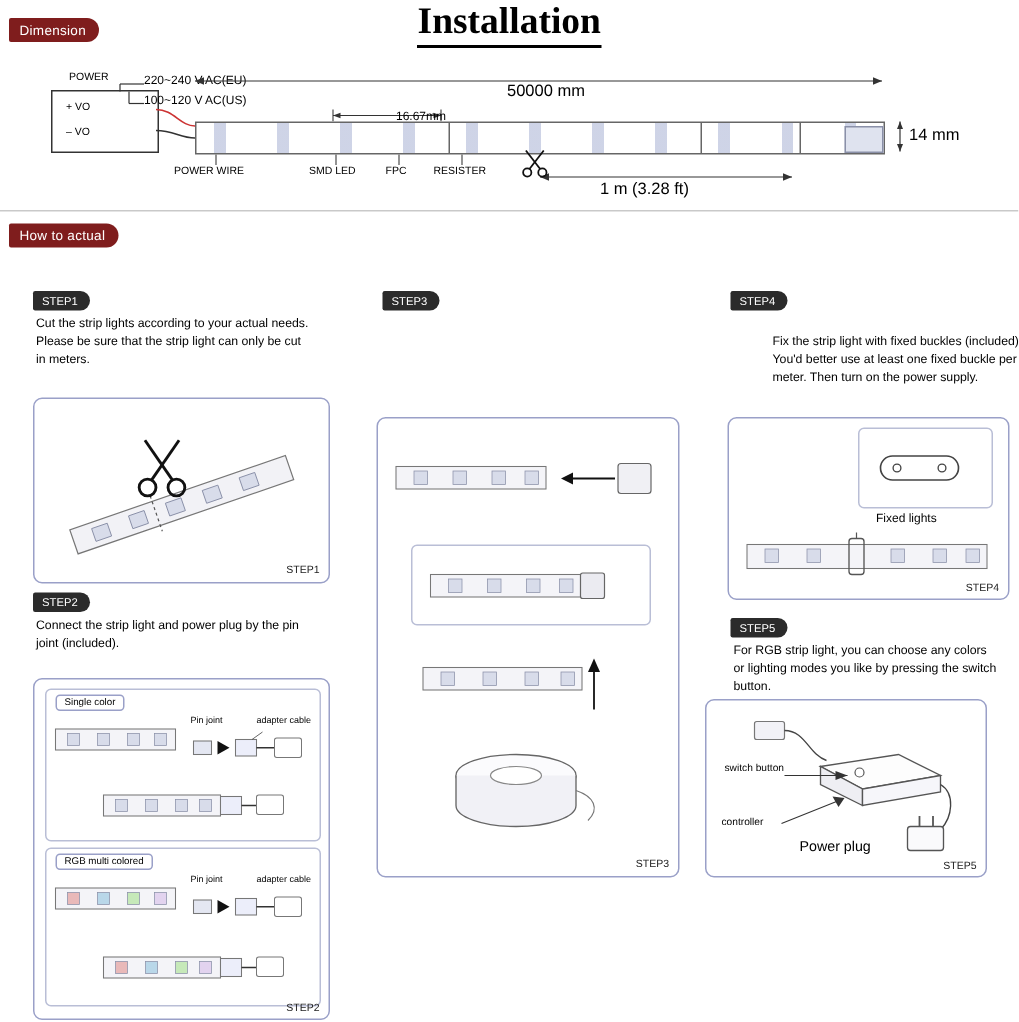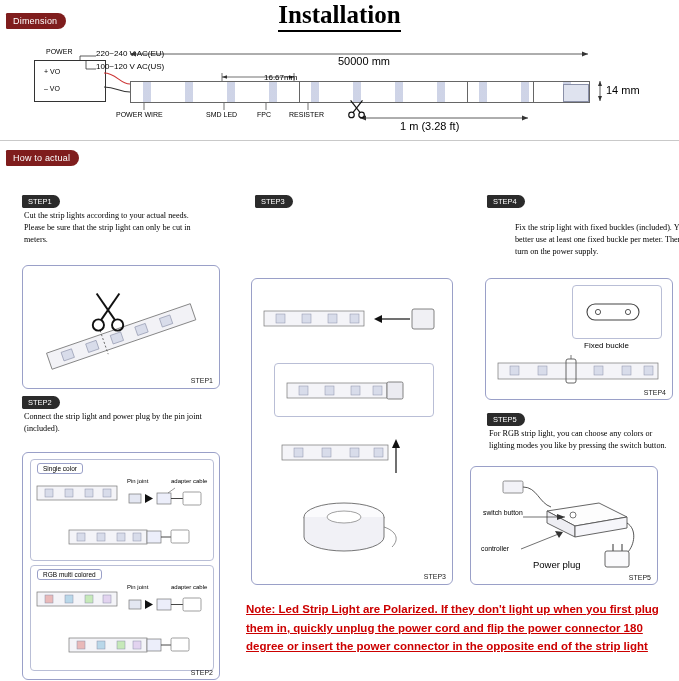--- a/index.html
+++ b/index.html
@@ -29,21 +29,21 @@
   .title{
     font-family:"Liberation Serif", serif;
     font-weight:bold;font-size:25px;
     text-align:center;
     border-bottom:2px solid #000;
     padding-bottom:2px;
     display:inline-block;
     line-height:1.05;
   }
   .box{border:1px solid #9aa0c8;border-radius:6px;}
-  .txt{font-size:8.2px;line-height:1.45;font-family:Liberation Serif, serif;}
+  .txt{font-size:8.2px;line-height:1.45;}
   .lbl{font-size:7px;}
   .lbl8{font-size:8px;}
   .stepcap{font-size:7px;color:#222;}
 
   
   .strip-outline{border:1px solid #666;background:#fff;}
   .pad{background:#dfe3ef;border:1px solid #8a90a8;}
 
   
   .note{
@@ -333,21 +333,21 @@
 
   <div class="abs box" style="left:485px;top:278px;width:186px;height:120px;">
 
     <div class="abs" style="left:86px;top:6px;width:88px;height:52px;border:1px solid #b9bed6;border-radius:4px;">
       <svg class="abs" style="left:12px;top:10px;" width="64" height="32">
         <path d="M10 8 L46 8 A8 8 0 0 1 46 24 L10 24 A8 8 0 0 1 10 8 Z" fill="none" stroke="#444" stroke-width="1.1"></path>
         <circle cx="13" cy="16" r="2.6" fill="none" stroke="#444" stroke-width="0.9"></circle>
         <circle cx="43" cy="16" r="2.6" fill="none" stroke="#444" stroke-width="0.9"></circle>
       </svg>
     </div>
-    <div class="abs lbl8" style="left:98px;top:62px;font-size:8px;">Fixed buckle</div>
+    <div class="abs lbl8" style="left:98px;top:62px;font-size:8px;">Fixed lights</div>
 
     <svg class="abs" style="left:8px;top:74px;" width="170" height="40">
       <rect x="4" y="10" width="160" height="16" fill="#f4f4f8" stroke="#777" stroke-width="0.7"></rect>
       <g fill="#d8dcea" stroke="#8a90a8" stroke-width="0.5">
         <rect x="16" y="13" width="9" height="9"></rect>
           <rect x="44" y="13" width="9" height="9"></rect>
         <rect x="100" y="13" width="9" height="9"></rect>
           <rect x="128" y="13" width="9" height="9"></rect>
         <rect x="150" y="13" width="9" height="9"></rect>
       </g>
@@ -385,15 +385,14 @@
       <line x1="44" y1="76" x2="84" y2="60" stroke="#333" stroke-width="0.7"></line>
       <polygon points="88,44 80,41 80,47" fill="#333"></polygon>
       <polygon points="86,59 78,58 82,65" fill="#333"></polygon>
     </svg>
     <div class="abs lbl" style="left:12px;top:42px;font-size:6.8px;">switch button</div>
     <div class="abs lbl" style="left:10px;top:78px;font-size:6.8px;">controller</div>
     <div class="abs" style="left:62px;top:92px;font-size:9.5px;">Power plug</div>
     <div class="abs stepcap" style="right:6px;bottom:3px;">STEP5</div>
   </div>
 
-  <div class="abs note" style="left:246px;top:600px;width:424px;">Note: Led Strip Light are Polarized. If they don't light up when you first plug them in, quickly unplug the power cord and flip the power connector 180 degree or insert the power connector in the opposite end of the strip light</div>
 
 </div>
 
 </body></html>

